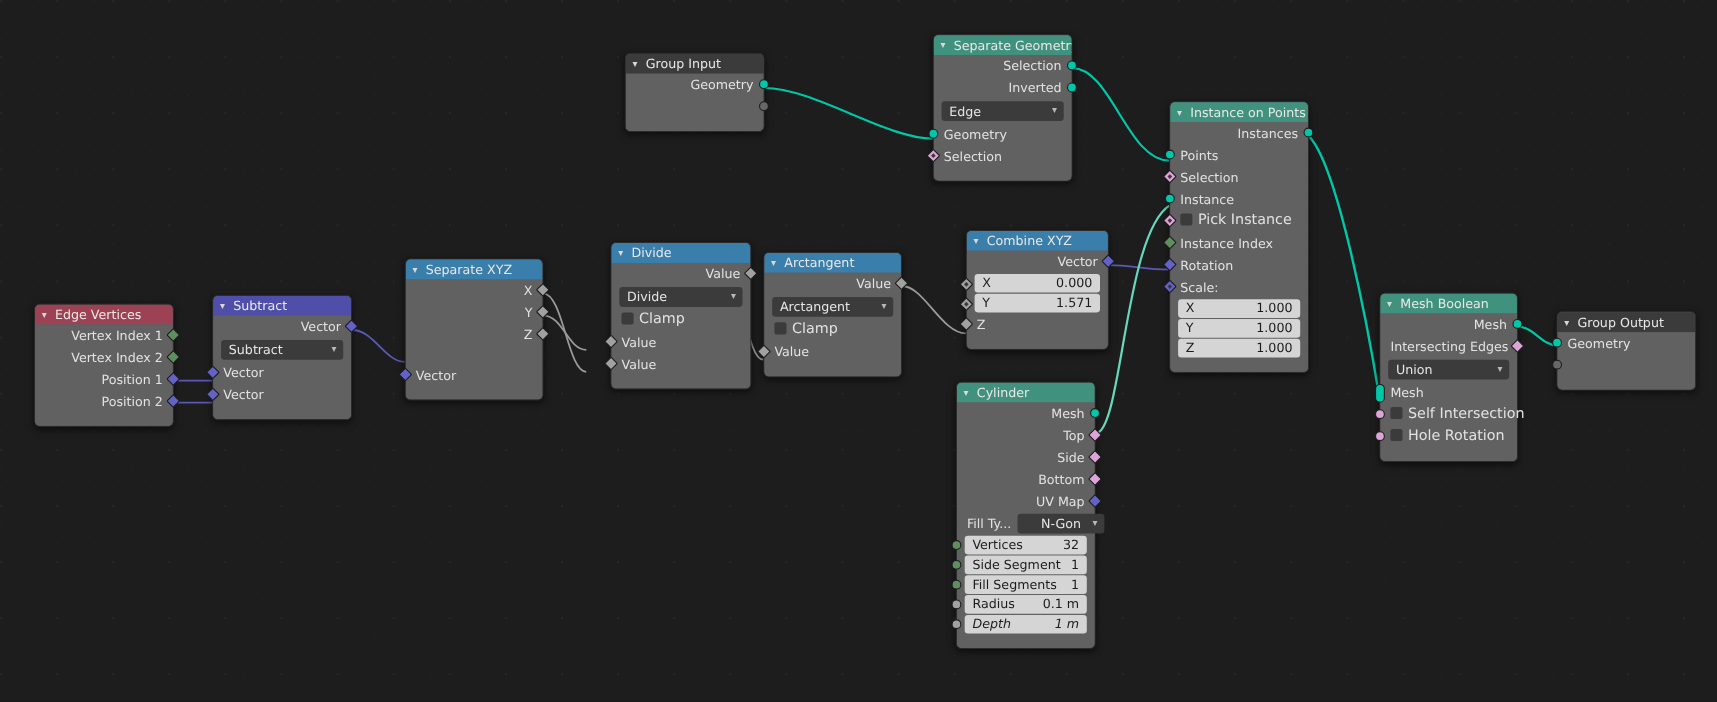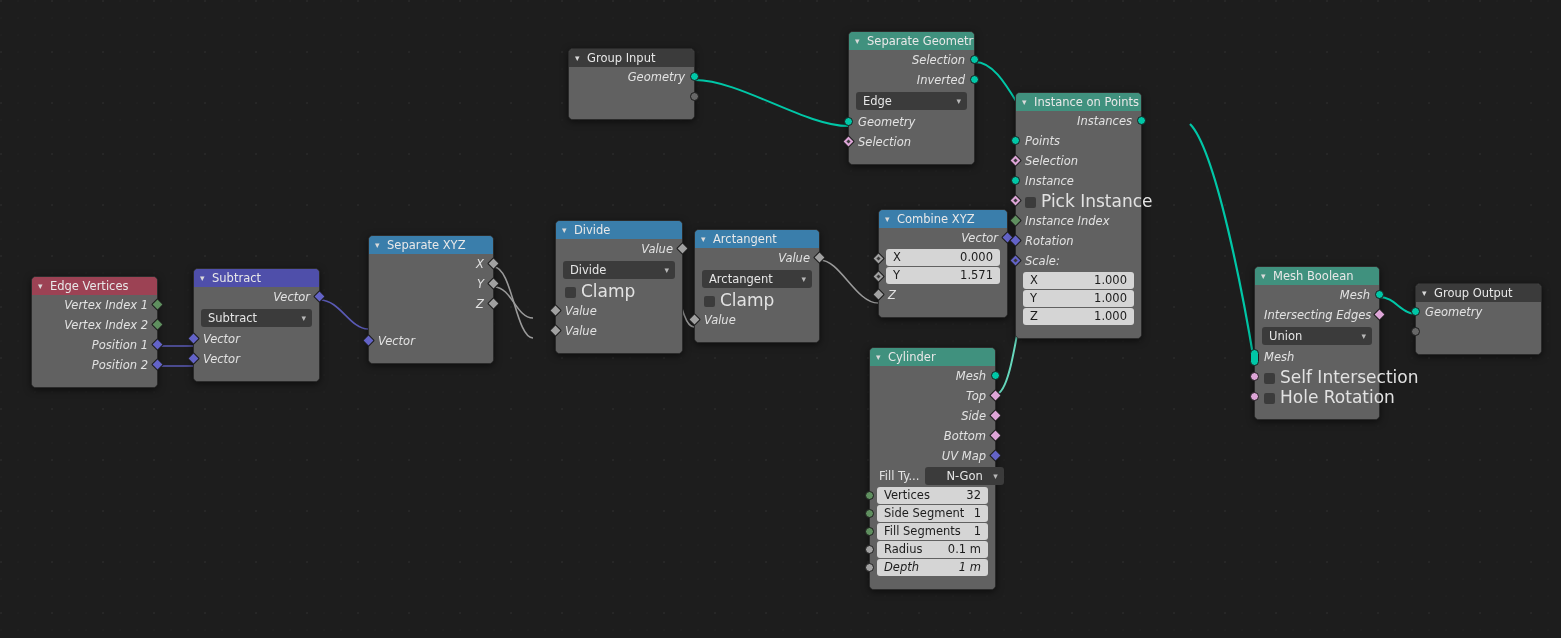--- a/index.html
+++ b/index.html
@@ -64,21 +64,20 @@
   .hdr-grey   { background: #3b3b3b; }
 
   .row {
     position: relative;
     height: 20px;
     line-height: 20px;
     padding: 0 9px;
     white-space: nowrap;
     font-size: 11.5px;
     color: #e2e2e2;
-    font-style: italic;
   }
   .row.out { text-align: right; }
   .row.in  { text-align: left; }
 
   
   .sock {
     position: absolute;
     width: 9px; height: 9px;
     box-sizing: border-box;
     border: 1px solid #1c1c1c;
@@ -136,21 +135,21 @@
     white-space: nowrap;
   }
   .valfield .lbl { float: left; }
   .valfield .num { float: right; }
 
   .checkrow {
     position: relative;
     height: 20px;
     line-height: 20px;
     padding-left: 9px;
-    font-size: 17px;
+    font-size: 13px;
     color: #e2e2e2;
     white-space: nowrap;
   }
   .checkbox {
     display: inline-block;
     width: 11px; height: 11px;
     background: #3b3b3b;
     border-radius: 2px;
     vertical-align: -1px;
     margin-right: 5px;
@@ -409,21 +408,21 @@
         <span class="sock round c-geom" style="left:-5px; top:5px;"></span>
       </div>
       <div class="row in">
         <span>Selection</span>
         <span class="sock diamonddot c-bool" style="left:-5px; top:5px;"></span>
       </div>
       <div class="spacer"></div>
     </div>
   </div>
 
-  <div class="node" style="left:1015px; top:92px; width:127px;">
+  <div class="node" style="left:1063px; top:92px; width:127px;">
     <div class="hdr hdr-green">
       <span class="chev">▾</span><span>Instance on Points</span>
     </div>
     <div class="body">
       <div class="row out">
         <span>Instances</span>
         <span class="sock round c-geom" style="right:-5px; top:5px;"></span>
       </div>
       <div class="row in">
         <span>Points</span>

